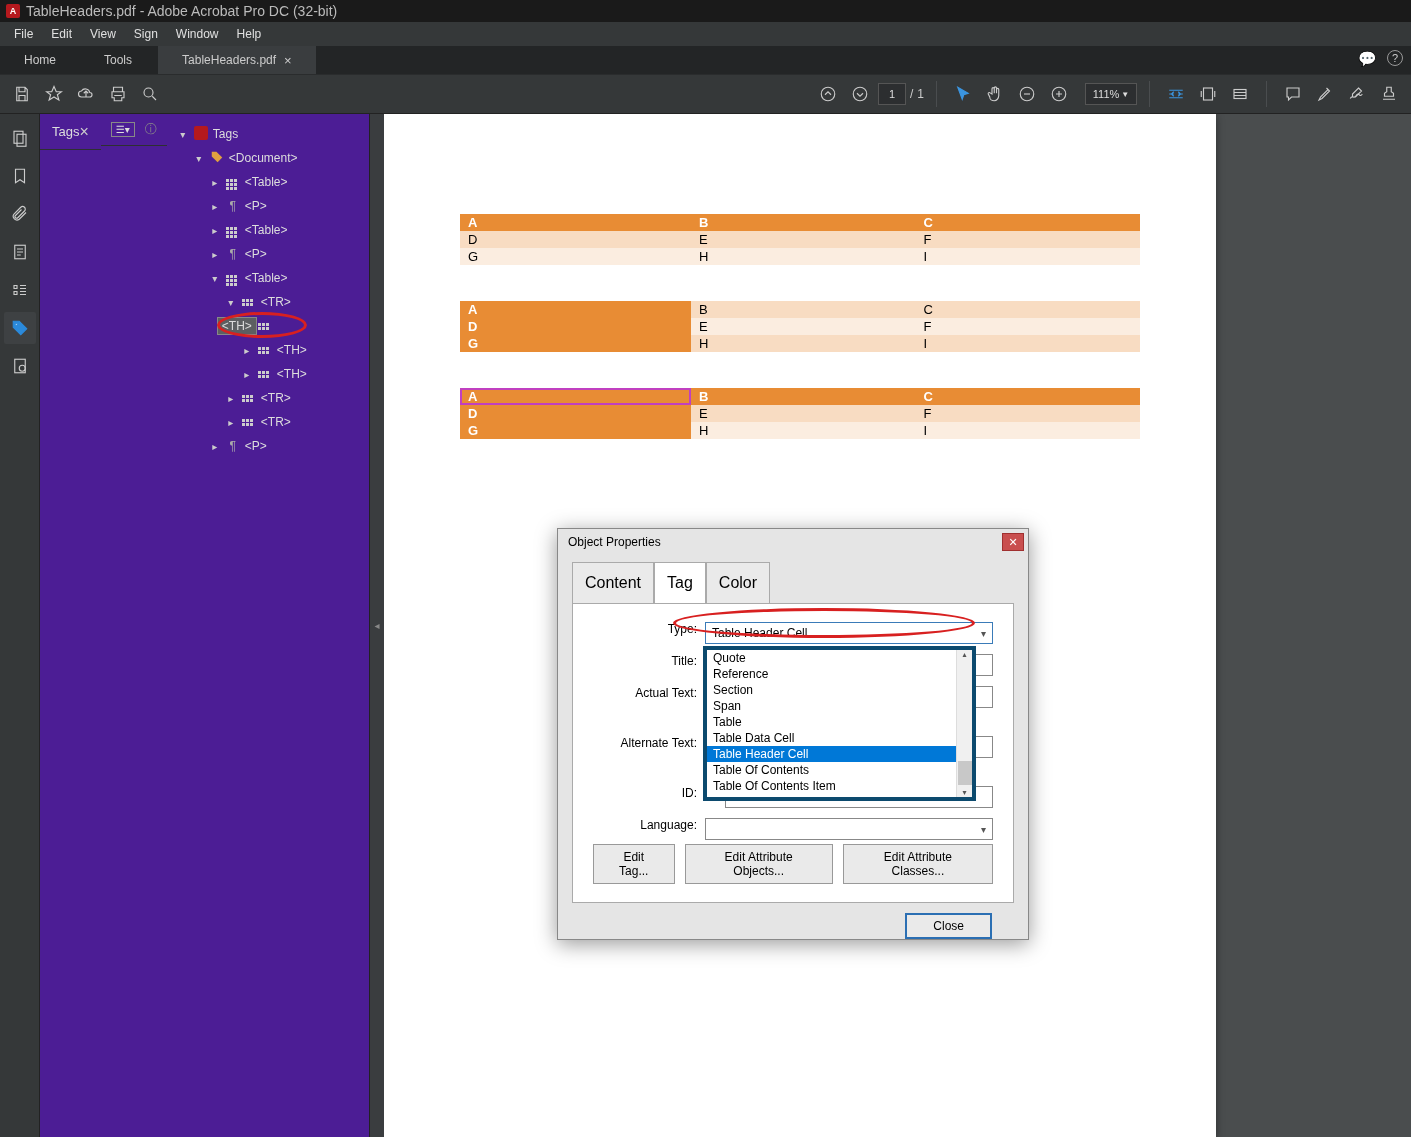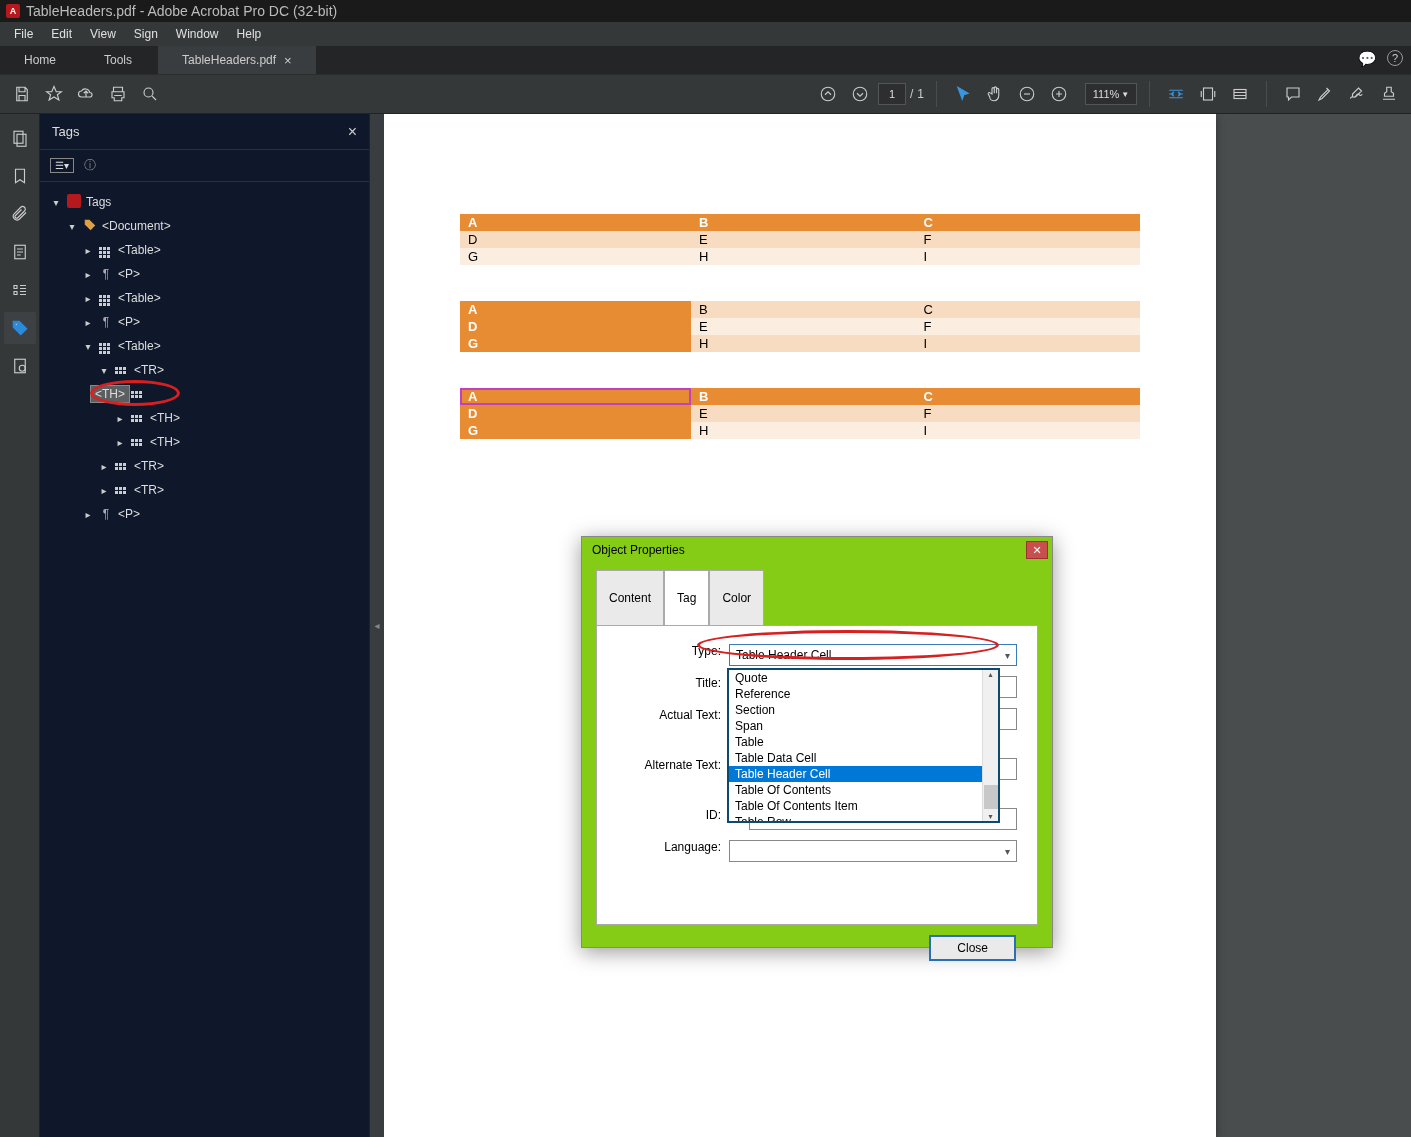--- a/index.html
+++ b/index.html
@@ -38,21 +38,21 @@
   .main { display: flex; height: calc(100% - 114px); }
 
   
   .sidebar { width: 40px; background: #353839; border-right: 1px solid #222; display: flex; flex-direction: column; align-items: center; padding-top: 8px; gap: 6px; }
   .sidebar-btn { width: 32px; height: 32px; display: flex; align-items: center; justify-content: center; color: #ccc; border-radius: 2px; }
   .sidebar-btn.active { background: #3e4143; }
   .sidebar-btn svg { width: 18px; height: 18px; stroke: #ccc; fill: none; stroke-width: 1.5; }
   .sidebar-btn.tag svg { stroke: #2b8adb; fill: #2b8adb; }
 
   
-  .tags-panel { width: 330px; background: #0f172a; border-right: 1px solid #222; display: flex; flex-direction: column; }
+  .tags-panel { width: 330px; background: #4c1d95; border-right: 1px solid #222; display: flex; }
   .panel-header { height: 36px; display: flex; align-items: center; justify-content: space-between; padding: 0 12px; color: #ddd; font-size: 13px; border-bottom: 1px solid #2e3031; }
   .panel-header .close-x { color: #ccc; font-size: 16px; cursor: default; }
   .panel-toolbar { height: 32px; display: flex; align-items: center; padding: 0 10px; gap: 10px; border-bottom: 1px solid #2e3031; }
 
   .tree { padding: 8px 0 8px 10px; color: #ddd; font-size: 12px; overflow: auto; flex: 1; }
   .tree-row { display: flex; align-items: center; height: 24px; gap: 4px; position: relative; }
   .tree-row .caret { width: 12px; color: #ccc; font-size: 10px; text-align: center; }
   .tree-row .caret.down::before { content: "▾"; }
   .tree-row .caret.right::before { content: "▸"; }
   .tree-row .icon { width: 16px; text-align: center; }
@@ -78,35 +78,35 @@
   .h-row td { background: #e88c34; color: #fff; font-weight: bold; }
   .r1 td { background: #f8dcc2; }
   .r2 td { background: #fbede0; }
 
   .t2 .col1 { background: #e88c34; color: #fff; font-weight: bold; }
   .t2 .r1 td.col1, .t2 .r2 td.col1, .t2 .h-row td.col1 { background: #e88c34; color: #fff; font-weight: bold; }
 
   .sel-cell { outline: 2px solid #c040c0; outline-offset: -2px; }
 
   
-  .dialog { position: absolute; left: 581px; top: 528px; width: 472px; height: 412px; background: #84cc16; border: 1px solid #888; box-shadow: 0 4px 20px rgba(0,0,0,0.4); color: #000; font-size: 12px; margin-top: 8px; }
+  .dialog { position: absolute; left: 557px; top: 528px; width: 472px; height: 412px; background: #e5e5e5; border: 1px solid #888; box-shadow: 0 4px 20px rgba(0,0,0,0.4); color: #000; font-size: 12px; }
   .dlg-title { height: 26px; display: flex; align-items: center; justify-content: space-between; padding: 0 4px 0 10px; }
   .dlg-title-text { font-size: 12px; }
   .dlg-close { width: 22px; height: 18px; background: #c94f4f; color: #fff; display: flex; align-items: center; justify-content: center; font-size: 11px; border: 1px solid #a03030; }
   .dlg-tabs { display: flex; padding: 6px 14px 0 14px; gap: 0; }
-  .dlg-tab { padding: 20px 12px; border: 1px solid #aaa; background: #eaeaea; font-size: 12px; position: relative; top: 1px; }
+  .dlg-tab { padding: 11px 12px; border: 1px solid #aaa; background: #eaeaea; font-size: 16px; position: relative; top: 1px; }
   .dlg-tab.active { background: #fff; border-bottom: 1px solid #fff; }
   .dlg-body { margin: 0 14px; border: 1px solid #aaa; background: #fff; height: 300px; padding: 18px 20px; position: relative; }
   .form-row { display: flex; align-items: flex-start; margin-bottom: 10px; gap: 8px; }
   .form-row label { width: 104px; text-align: right; font-size: 12px; }
   .form-row input, .form-row select { flex: 1; height: 22px; border: 1px solid #888; padding: 0 6px; font-size: 12px; background: #fff; }
   .combo { flex: 1; height: 22px; border: 1px solid #3a7bb8; padding: 0 6px; font-size: 12px; display: flex; align-items: center; justify-content: space-between; background: #fff; position: relative; }
   .combo .arrow { color: #555; font-size: 10px; }
 
-  .dropdown-list { position: absolute; left: 130px; top: 42px; width: 273px; background: #fff; border: 2px solid #0c4a6e; font-size: 12px; z-index: 20; max-height: 155px; overflow: hidden; }
+  .dropdown-list { position: absolute; left: 130px; top: 42px; width: 273px; background: #fff; border: 4px solid #0c4a6e; font-size: 12px; z-index: 20; max-height: 155px; overflow: hidden; }
   .dropdown-list .dd-item { padding: 1px 6px; }
   .dropdown-list .dd-item.selected { background: #0078d7; color: #fff; }
   .dd-scroll { position: absolute; right: 0; top: 0; width: 16px; height: 100%; background: #f0f0f0; border-left: 1px solid #ddd; display: flex; flex-direction: column; justify-content: space-between; align-items: center; font-size: 8px; color: #555; }
   .dd-thumb { width: 14px; height: 24px; background: #c8c8c8; margin: auto 0 3px 0; }
 
   .dlg-buttons { display: flex; justify-content: space-around; padding: 8px 20px; gap: 10px; }
   .dlg-buttons button { padding: 5px 14px; border: 1px solid #999; background: #eaeaea; font-size: 12px; }
   .dlg-footer { display: flex; justify-content: flex-end; padding: 10px 36px; }
   .dlg-footer button { padding: 4px 26px; border: 2px solid #2b6fb3; background: #eaeaea; font-size: 12px; }
 
@@ -653,17 +653,22 @@
       <div class="dd-item">Table Of Contents</div>
       <div class="dd-item">Table Of Contents Item</div>
       <div class="dd-item">Table Row</div>
       <div class="dd-scroll">
           <span>▴</span>
           <div class="dd-thumb"></div>
           <span>▾</span>
         </div>
     </div>
 
+    <div class="dlg-buttons" style="position:absolute;bottom:10px;left:0;right:0;">
+      <button>Edit Tag...</button>
+      <button>Edit Attribute Objects...</button>
+      <button>Edit Attribute Classes...</button>
+    </div>
   </div>
   <div class="dlg-footer">
     <button>Close</button>
   </div>
 </div>
 
 </body></html>

